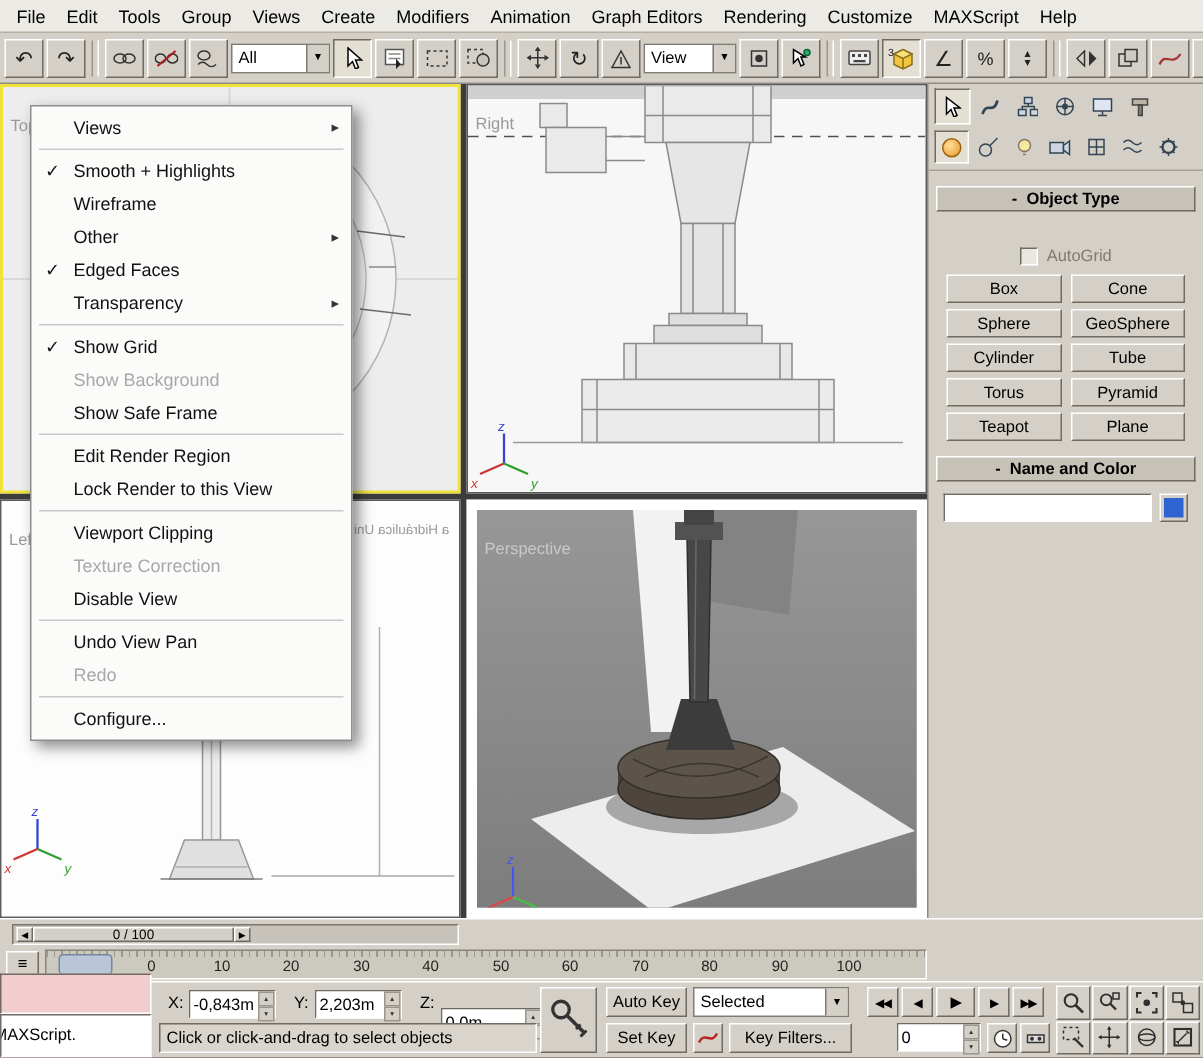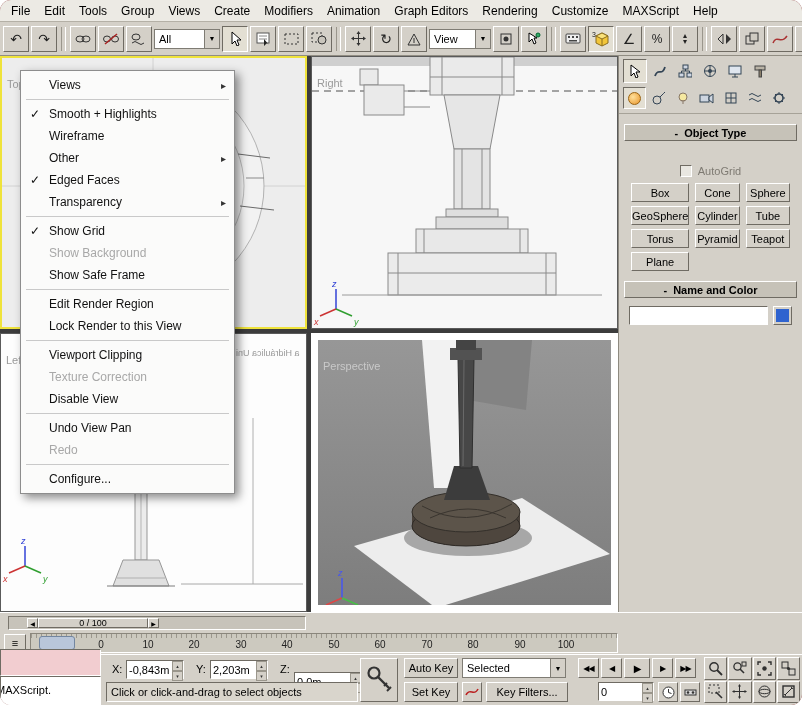--- a/index.html
+++ b/index.html
@@ -1,18 +1,18 @@
 <!DOCTYPE html>
 <html><head>
 <meta charset="utf-8">
 <style>
 *{margin:0;padding:0;box-sizing:border-box;}
 html,body{width:802px;height:705px;}
 body{font-family:"Liberation Sans",sans-serif;font-size:11px;color:#000;}
-.app{position:relative;width:802px;height:705px;background:#7f1d1d;overflow:hidden;border-radius:11px;}
+.app{position:relative;width:802px;height:705px;background:#7f1d1d;overflow:hidden;}
 
 
 .menubar{position:absolute;left:0;top:0;width:802px;height:22px;background:#eceae4;border-bottom:1px solid #b4b0a6;display:flex;align-items:center;padding-left:4px;}
 .mi{padding:3px 7px;font-size:12px;white-space:nowrap;}
 
 
 .toolbar{position:absolute;left:0;top:22px;width:802px;height:34px;background:#d4d0c8;border-bottom:1px solid #918d83;display:flex;align-items:center;gap:2px;padding:0 3px;}
 .tbtn{width:26px;height:26px;display:flex;align-items:center;justify-content:center;font-size:14px;color:#222;flex:0 0 auto;}
 .raised{border:1px solid;border-color:#fff #6f6b63 #6f6b63 #fff;background:#d4d0c8;}
 .pressed{border:1px solid;border-color:#6f6b63 #fff #fff #6f6b63;background:#e3dfd3;}
@@ -43,32 +43,32 @@
 
 .cpanel{position:absolute;left:618px;top:56px;width:184px;height:556px;background:#d4d0c8;border-left:1px solid #8e8a80;}
 .cp-tabs{display:flex;gap:1px;padding:3px 2px 2px 4px;}
 .cp-tab{width:24px;height:24px;display:flex;align-items:center;justify-content:center;font-size:13px;color:#333;}
 .cp-tabs2{display:flex;gap:1px;padding:2px 2px 4px 4px;border-bottom:1px solid #a6a298;}
 .cp-tab2{width:23px;height:22px;display:flex;align-items:center;justify-content:center;font-size:12px;color:#333;}
 .cp-drop{margin:8px 6px 0;height:20px;border:1px solid #7f7c74;background:#fff;display:flex;align-items:center;padding-left:5px;font-size:11px;}
 .rollout{margin:10px 5px 0;height:17px;background:#c6c2b8;border:1px solid;border-color:#fff #6f6b63 #6f6b63 #fff;display:flex;align-items:center;justify-content:center;gap:6px;font-size:11px;font-weight:bold;}
 .autogrid{display:flex;align-items:center;justify-content:center;gap:6px;margin-top:24px;color:#7e7a72;}
 .cbox{width:12px;height:12px;background:#e9e7e1;border:1px solid;border-color:#6f6b63 #fff #fff #6f6b63;}
-.objgrid{display:grid;grid-template-columns:1fr 1fr 1fr;gap:4px 6px;margin:6px 12px 0;}
+.objgrid{display:grid;grid-template-columns:1fr 1fr;gap:4px 6px;margin:6px 12px 0;}
 .objbtn{height:19px;display:flex;align-items:center;justify-content:center;font-size:11px;}
 .namerow{display:flex;align-items:center;gap:5px;margin:8px 10px 0;}
 .namefield{flex:1;height:19px;border:1px solid;border-color:#6f6b63 #fff #fff #6f6b63;background:#fff;}
 .namefield input{width:100%;height:100%;border:none;outline:none;font-size:11px;padding:0 3px;background:transparent;}
 .swatch{width:19px;height:19px;border:1px solid;border-color:#fff #6f6b63 #6f6b63 #fff;background:#d4d0c8;padding:2px;}
 .swatch i{display:block;width:100%;height:100%;background:#2f63cf;}
 
 
 .timeslider{position:absolute;left:0;top:612px;width:802px;height:20px;background:#d4d0c8;border-top:1px solid #fff;}
 .groove{position:absolute;left:8px;top:3px;width:298px;height:14px;background:#c7c3ba;border:1px solid;border-color:#7a766d #fff #fff #7a766d;}
-.tsthumb{position:absolute;left:18px;top:1px;width:132px;height:10px;display:flex;align-items:stretch;font-size:9px;}
+.tsthumb{position:absolute;left:2px;top:1px;width:156px;height:10px;display:flex;align-items:stretch;font-size:9px;}
 .tsthumb .cap{width:11px;display:flex;align-items:center;justify-content:center;font-size:6px;background:#d4d0c8;}
 .tsthumb .lbl{flex:1;display:flex;align-items:center;justify-content:center;background:#d4d0c8;}
 
 .trackbar{position:absolute;left:0;top:632px;width:802px;height:22px;background:#d4d0c8;}
 .tbbtn{position:absolute;left:4px;top:2px;width:22px;height:18px;display:flex;align-items:center;justify-content:center;font-size:11px;}
 .ruler{position:absolute;left:30px;top:1px;width:588px;height:20px;background:#ccc9bf;border:1px solid;border-color:#8a867c #fff #fff #8a867c;
 background-image:repeating-linear-gradient(90deg,#9b978d 0 1px,transparent 1px 5px);background-size:100% 4px;background-repeat:no-repeat;background-position:0 0;}
 .tnum{position:absolute;top:5px;font-size:10px;color:#222;transform:translateX(-50%);}
 .tbthumb{position:absolute;left:8px;top:2px;width:36px;height:14px;background:#b9c6da;border:1px solid #7386a0;border-radius:3px;}
 

